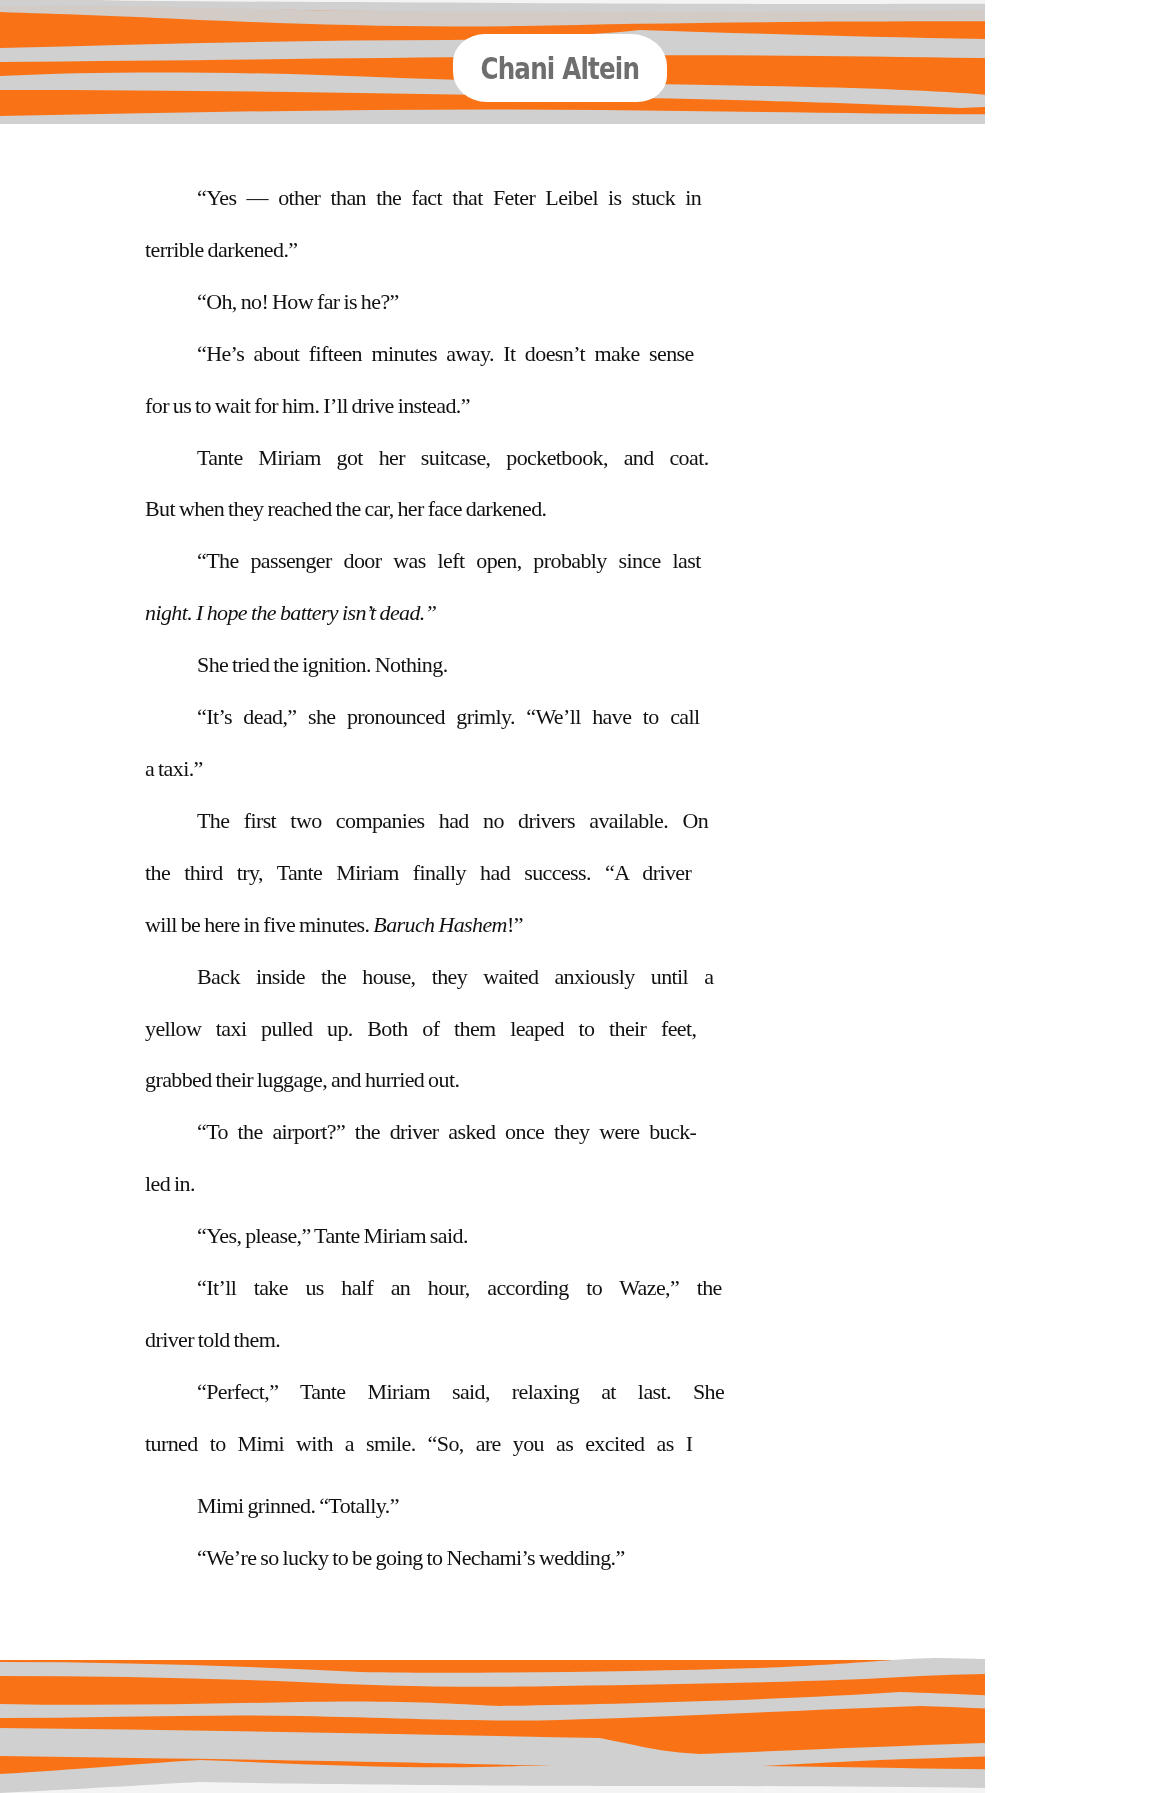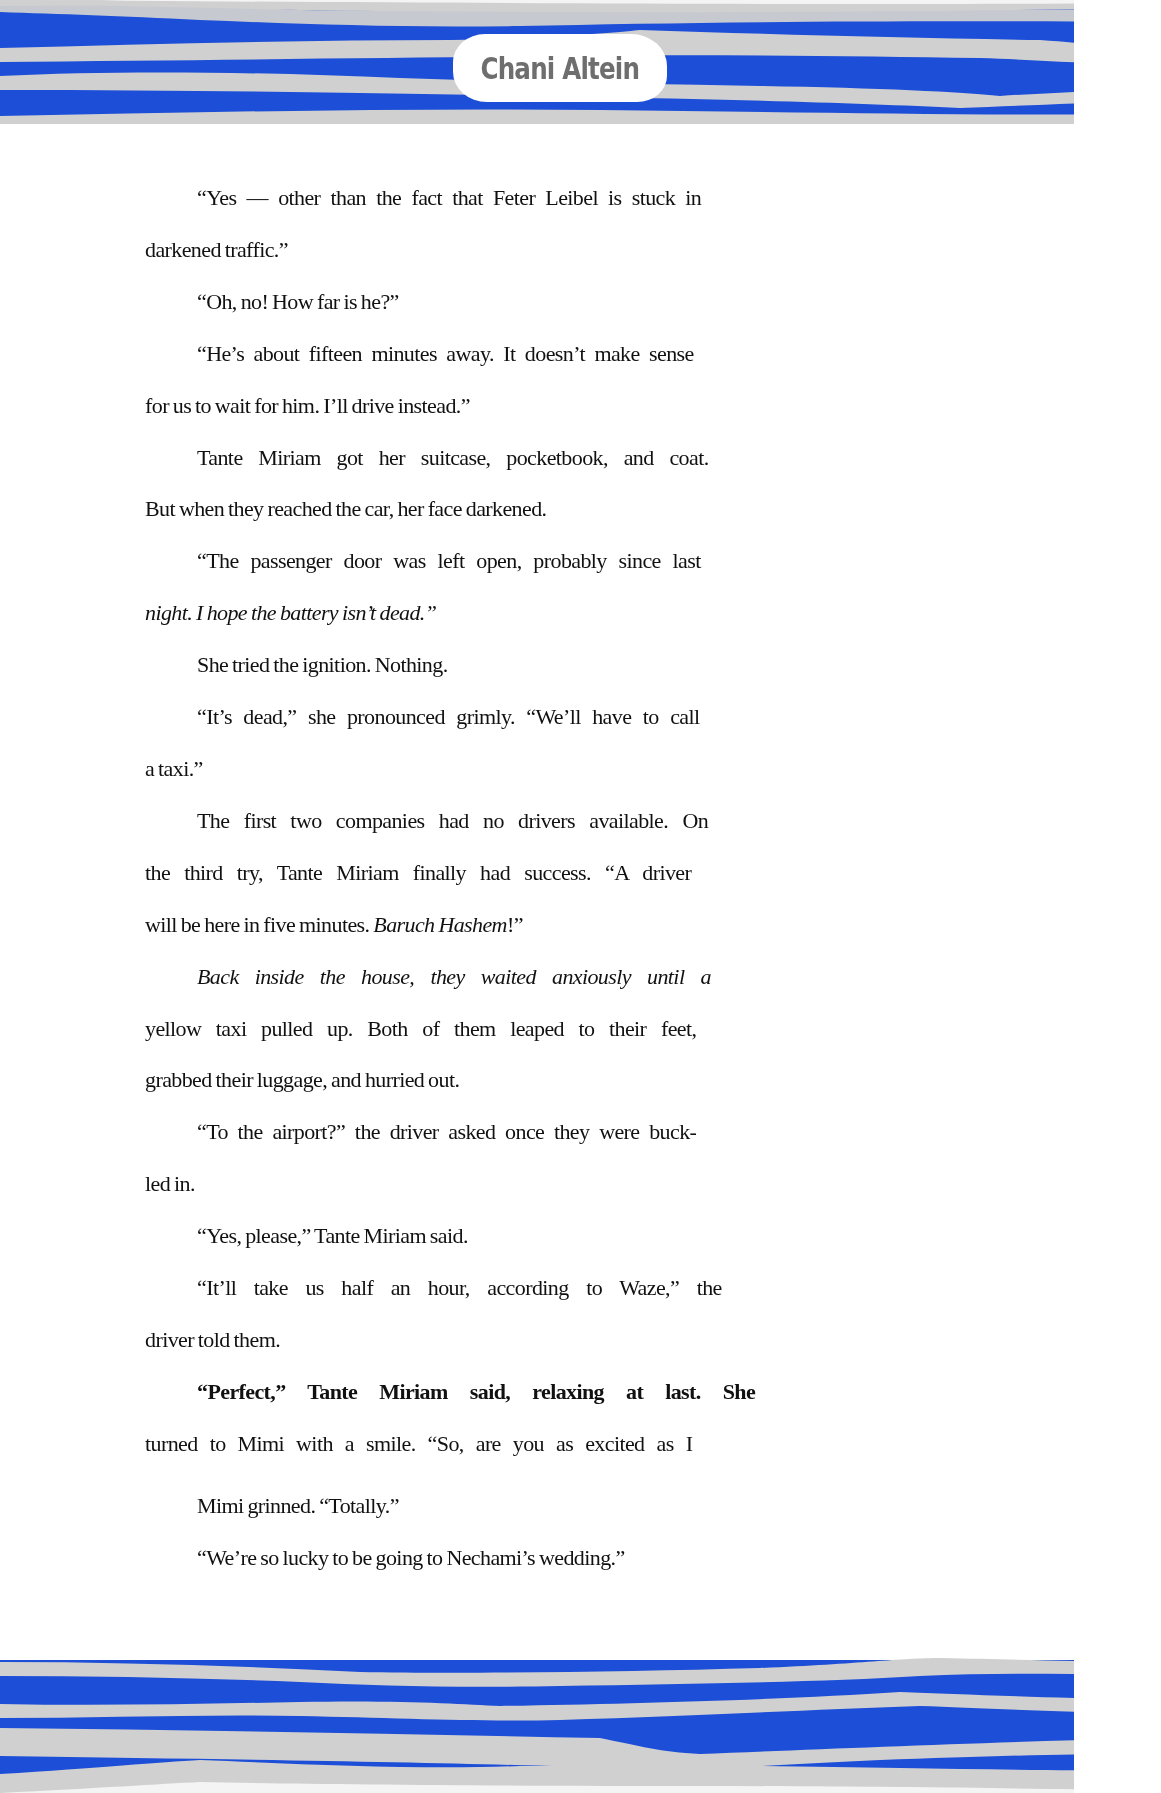--- a/index.html
+++ b/index.html
@@ -11,22 +11,22 @@
       width: 1161px;
       height: 1793px;
       position: relative;
       overflow: hidden;
       font-family: "Liberation Serif", "DejaVu Serif", serif;
       color: #111111;
     }
     .band {
       position: absolute;
       left: 0;
-      width: 1074px;
-      background: #1d4ed8;
+      width: 985px;
+      background: #f97316;
       overflow: hidden;
     }
     .band svg {
       position: absolute;
       left: 0;
       top: 0;
     }
     .header-band {
       top: 0;
       height: 126px;
@@ -101,21 +101,21 @@
     <path d="M0,124 L1161,124 L1161,126 L0,126 Z" fill="#ffffff"></path>
   </svg>
   <div class="author-badge">
     <span class="author-name">Chani Altein</span>
   </div>
 </div>
 
 <div class="content">
   <p class="para">
     <span class="line first" style="display: block; word-spacing: 5.27841px;">“Yes — other than the fact that Feter Leibel is stuck in</span>
-    <span class="line" style="display: block;">darkened traffic.”</span>
+    <span class="line" style="display: block;">terrible darkened.”</span>
   </p>
   <p class="para">
     <span class="line first" style="display: block;">“Oh, no! How far is he?”</span>
   </p>
   <p class="para">
     <span class="line first" style="display: block; word-spacing: 4.51367px;">“He’s about fifteen minutes away. It doesn’t make sense</span>
     <span class="line" style="display: block;">for us to wait for him. I’ll drive instead.”</span>
   </p>
   <p class="para">
     <span class="line first" style="display: block; word-spacing: 10.9085px;">Tante Miriam got her suitcase, pocketbook, and coat.</span>
@@ -131,37 +131,37 @@
   <p class="para">
     <span class="line first" style="display: block; word-spacing: 6.55469px;">“It’s dead,” she pronounced grimly. “We’ll have to call</span>
     <span class="line" style="display: block;">a taxi.”</span>
   </p>
   <p class="para">
     <span class="line first" style="display: block; word-spacing: 9.36328px;">The first two companies had no drivers available. On</span>
     <span class="line" style="display: block; word-spacing: 9.20312px;">the third try, Tante Miriam finally had success. “A driver</span>
     <span class="line" style="display: block;"><span>will be here in five minutes. </span><span class="em">Baruch Hashem</span><span>!”</span></span>
   </p>
   <p class="para">
-    <span class="line first" style="display: block; word-spacing: 11.2441px; font-style: italic;">Back inside the house, they waited anxiously until a</span>
+    <span class="line first" style="display: block; word-spacing: 11.2441px;">Back inside the house, they waited anxiously until a</span>
     <span class="line" style="display: block; word-spacing: 9.68437px;">yellow taxi pulled up. Both of them leaped to their feet,</span>
     <span class="line" style="display: block;">grabbed their luggage, and hurried out.</span>
   </p>
   <p class="para">
     <span class="line first" style="display: block; word-spacing: 4.81597px;">“To the airport?” the driver asked once they were buck-</span>
     <span class="line" style="display: block;">led in.</span>
   </p>
   <p class="para">
     <span class="line first" style="display: block;">“Yes, please,” Tante Miriam said.</span>
   </p>
   <p class="para">
     <span class="line first" style="display: block; word-spacing: 12.6337px;">“It’ll take us half an hour, according to Waze,” the</span>
     <span class="line" style="display: block;">driver told them.</span>
   </p>
   <p class="para">
-    <span class="line first" style="display: block; word-spacing: 17.1183px; font-weight: bold;">“Perfect,” Tante Miriam said, relaxing at last. She</span>
+    <span class="line first" style="display: block; word-spacing: 17.1183px;">“Perfect,” Tante Miriam said, relaxing at last. She</span>
     <span class="line" style="display: block; word-spacing: 7.1237px;">turned to Mimi with a smile. “So, are you as excited as I</span>
   </p>
   <p class="para">
     <span class="line first" style="display: block; margin-top: 10px;">Mimi grinned. “Totally.”</span>
   </p>
   <p class="para">
     <span class="line first" style="display: block;">“We’re so lucky to be going to Nechami’s wedding.”</span>
   </p>
 </div>
 

